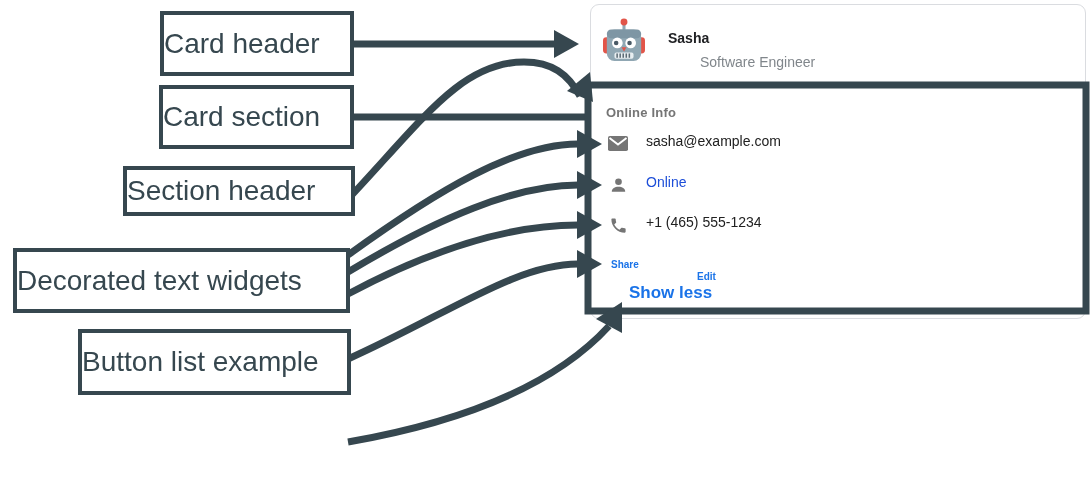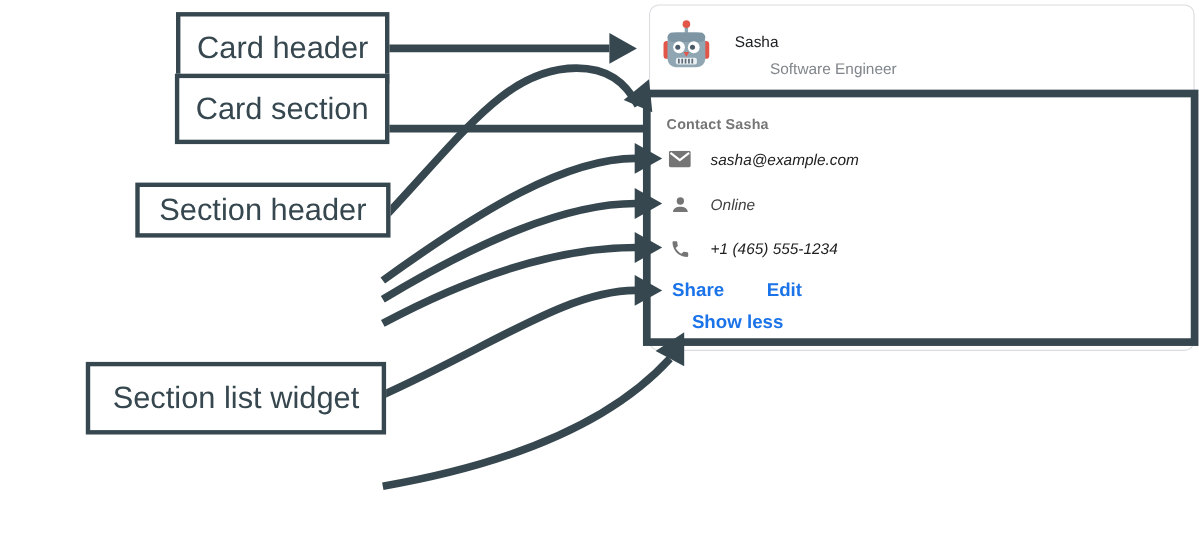--- a/index.html
+++ b/index.html
@@ -8,43 +8,43 @@
     font-family:"Liberation Sans","DejaVu Sans",sans-serif;background:#ffffff;
   }
   
   .card{
     position:absolute;left:590px;top:4px;width:496px;height:315px;
     background:#ffffff;border:1px solid #dadce0;border-radius:9px;
     box-sizing:border-box;
   }
   .card-header{position:absolute;left:0;top:0;width:100%;height:81px;}
   .avatar{position:absolute;left:12px;top:12px;width:42px;height:50px;}
-  .hname{position:absolute;left:77px;top:25px;font-size:14px;font-weight:400;color:#202124;}
+  .hname{position:absolute;left:77px;top:25px;font-size:14px;font-weight:700;color:#202124;}
   .hsub{position:absolute;left:77px;top:49px;font-size:14px;font-weight:400;color:#80868b;margin-left:32px;}
   .sec-header{position:absolute;left:15px;top:100px;font-size:13px;font-weight:700;color:#757575;letter-spacing:.2px;}
-  .row{position:absolute;left:16px;display:flex;align-items:center;height:24px;font-style:italic;}
+  .row{position:absolute;left:16px;display:flex;height:24px;}
   .row .ricon{width:22px;height:22px;display:flex;align-items:center;justify-content:center;}
   .row .rtext{margin-left:17px;font-size:14px;color:#212121;}
   .row-email{top:128px;}
   .row-online{top:169px;}
   .row-phone{top:209px;}
-  .row-online .rtext{color:#404040;}
+  .row-online .rtext{color:#1d4ed8;}
   .btnrow{position:absolute;left:20px;top:249px;}
-  .cbtn{font-size:17px;font-weight:700;color:#1a73e8;cursor:pointer;}
+  .cbtn{font-size:10px;font-weight:700;color:#1a73e8;cursor:pointer;margin-top:17px;}
   .cbtn.edit{position:absolute;left:76px;top:0;padding-left:10px;}
   .collapser{position:absolute;left:38px;top:278px;font-size:17px;font-weight:700;color:#1a73e8;cursor:pointer;}
   
   .overlay{position:absolute;left:0;top:0;width:1090px;height:494px;pointer-events:none;}
   .callout{
     position:absolute;background:#ffffff;border:4px solid #36474f;box-sizing:border-box;
-    display:flex;align-items:center;justify-content:center;
+    display:flex;align-items:center;
     font-size:28px;color:#36474f;white-space:nowrap;
   }
   .co-1{left:160px;top:11px;width:194px;height:65px;}
-  .co-2{left:159px;top:67px;width:195px;height:64px;}
+  .co-2{left:159px;top:85px;width:195px;height:64px;}
   .co-3{left:123px;top:166px;width:232px;height:50px;}
   .co-4{left:13px;top:248px;width:337px;height:65px;}
   .co-5{left:78px;top:329px;width:273px;height:66px;}
   .co-6{left:79px;top:409px;width:270px;height:66px;}
 </style>
 </head>
 <body>
 
 <div class="stage">
 
@@ -69,21 +69,21 @@
           <rect x="20.4" y="38" width="1.6" height="4.5"></rect>
           <rect x="23.6" y="38" width="1.6" height="4.5"></rect>
           <rect x="26.8" y="38" width="1.6" height="4.5"></rect>
         </g>
       </svg>
       <div class="hname">Sasha</div>
       <div class="hsub">Software Engineer</div>
     </div>
 
     <div>
-      <div class="sec-header">Contact Sasha</div>
+      <div class="sec-header">Online Info</div>
 
       <div class="row row-email">
         <span class="ricon">
           <svg width="20" height="16" viewBox="0 0 20 16">
             <rect x="0" y="0" width="20" height="15" rx="1.8" fill="#757575"></rect>
             <path d="M1.5 2 L10 8.5 L18.5 2" fill="none" stroke="#ffffff" stroke-width="2"></path>
           </svg>
         </span>
         <span class="rtext">sasha@example.com</span>
       </div>
@@ -148,17 +148,20 @@
 
   <div class="callout co-1">
     <span>Card header</span>
   </div>
   <div class="callout co-2">
     <span>Card section</span>
   </div>
   <div class="callout co-3">
     <span>Section header</span>
   </div>
+  <div class="callout co-4">
+    <span>Decorated text widgets</span>
+  </div>
   <div class="callout co-5">
-    <span>Section list widget</span>
+    <span>Button list example</span>
   </div>
 
 </div>
 
 </body></html>

